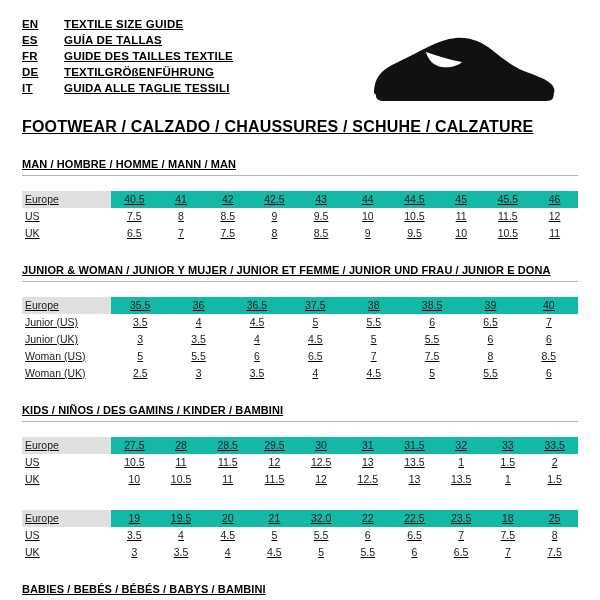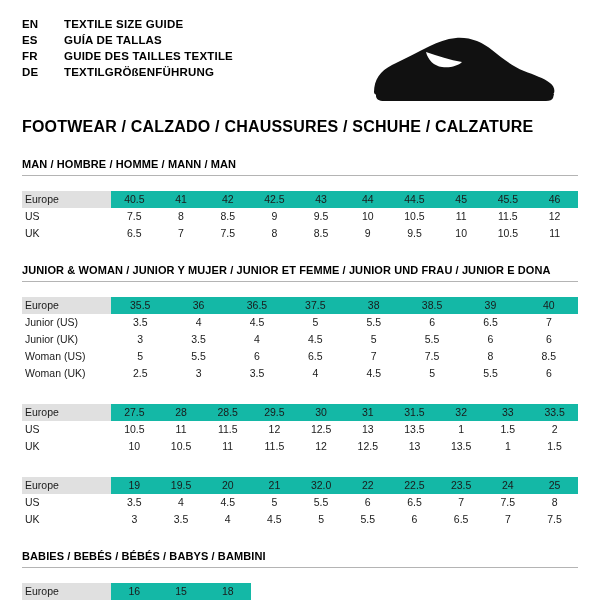--- a/index.html
+++ b/index.html
@@ -15,20 +15,21 @@
     font-size: 11px;
     position: relative;
     overflow: hidden;
   }
   .page {
     width: 600px;
     height: 520px;
     box-sizing: border-box;
     padding: 18px 22px 10px 22px;
     position: relative;
+    text-decoration: underline;
   }
 
   
   .header {
     display: flex;
     align-items: flex-start;
     justify-content: space-between;
   }
   .lang-table {
     border-collapse: collapse;
@@ -114,20 +115,24 @@
           <td class="lang-code">ES</td>
           <td>GUÍA DE TALLAS</td>
         </tr>
         <tr>
           <td class="lang-code">FR</td>
           <td>GUIDE DES TAILLES TEXTILE</td>
         </tr>
         <tr>
           <td class="lang-code">DE</td>
           <td>TEXTILGRÖßENFÜHRUNG</td>
+        </tr>
+        <tr>
+          <td class="lang-code">IT</td>
+          <td>GUIDA ALLE TAGLIE TESSILI</td>
         </tr>
       </tbody>
     </table>
 
     <div class="shoe-wrap">
       <svg width="190" height="66" viewBox="0 0 190 66">
         <path d="M8 56 C8 44 14 35 26 29 C40 22 52 16 64 10 C72 6 80 3 90 2 C104 1 116 6 126 14 C136 22 146 30 158 35 C168 39 178 42 184 47 C188 50 189 54 188 57 L186 60 L20 60 C12 60 8 59 8 56 Z" fill="#111111"></path>
         <path d="M10 58 L188 58 L187 62 C186 64 184 65 180 65 L18 65 C13 65 10 63 10 60 Z" fill="#111111"></path>
         <path d="M60 16 C72 20 84 24 96 26 C92 30 84 32 76 31 C68 30 62 24 60 16 Z" fill="#ffffff"></path>
       </svg>
@@ -240,20 +245,21 @@
           <td>4.5</td>
           <td>5</td>
           <td>5.5</td>
           <td>6</td>
         </tr>
       </tbody>
     </table>
   </div>
 
   <div class="section">
+    <div class="section-title">KIDS / NIÑOS / DES GAMINS / KINDER / BAMBINI</div>
     <table class="size">
       <tbody>
         <tr class="grey">
           <td class="rowhead">Europe</td>
           <td>27.5</td>
           <td>28</td>
           <td>28.5</td>
           <td>29.5</td>
           <td>30</td>
           <td>31</td>
@@ -298,21 +304,21 @@
         <tr class="grey">
           <td class="rowhead">Europe</td>
           <td>19</td>
           <td>19.5</td>
           <td>20</td>
           <td>21</td>
           <td>32.0</td>
           <td>22</td>
           <td>22.5</td>
           <td>23.5</td>
-          <td>24</td>
+          <td>18</td>
           <td>25</td>
         </tr>
         <tr>
           <td class="rowhead">US</td>
           <td>3.5</td>
           <td>4</td>
           <td>4.5</td>
           <td>5</td>
           <td>5.5</td>
           <td>6</td>

